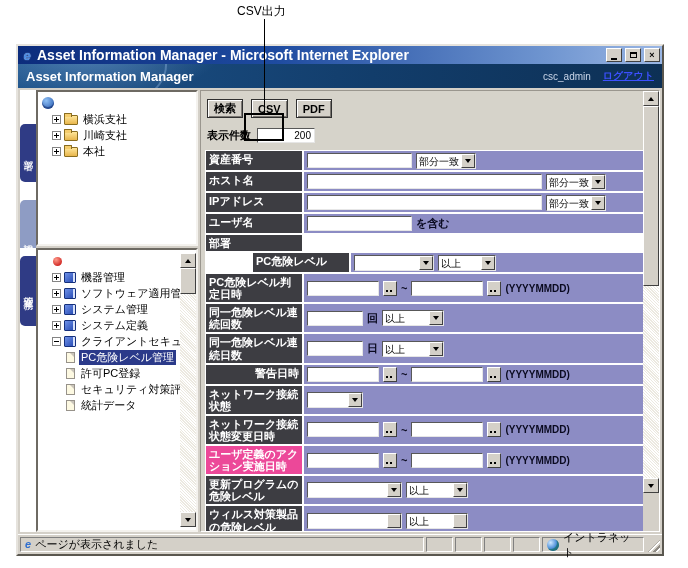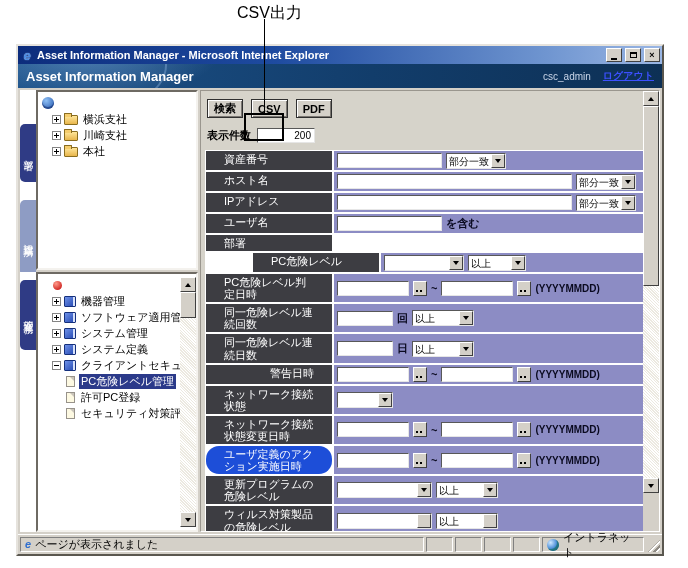--- a/index.html
+++ b/index.html
@@ -1,32 +1,32 @@
 <!DOCTYPE html>
 <html><head>
 <meta charset="utf-8">
 <style>
   html,body{margin:0;padding:0;}
   body{width:688px;height:568px;background:#fff;position:relative;overflow:hidden;
        font-family:"Liberation Sans","DejaVu Sans",sans-serif;font-size:11px;color:#000;}
   *{box-sizing:border-box;}
 
   
-  .ann-label{position:absolute;left:237px;top:3px;font-size:16px;color:#000;}
+  .ann-label{position:absolute;left:237px;top:3px;font-size:12px;color:#000;}
   .ann-line{position:absolute;left:264px;top:19px;width:1px;height:95px;background:#000;z-index:60;}
   .ann-rect{position:absolute;left:244px;top:113px;width:40px;height:28px;border:2px solid #000;z-index:60;pointer-events:none;}
 
   
   .window{position:absolute;left:16px;top:44px;width:648px;height:512px;background:#d4d0c8;
           border:2px solid;border-color:#e6e3dd #5a574f #5a574f #e6e3dd;display:flex;flex-direction:column;}
   .titlebar{height:18px;background:linear-gradient(90deg,#0c2c7c 0%,#1e4ba0 40%,#6f95d0 82%,#9ab6e4 100%);
             display:flex;align-items:center;padding:0 2px;gap:3px;flex:none;}
   .ie-icon{color:#4b8be0;font-weight:bold;font-style:italic;font-size:13px;line-height:1;width:14px;text-align:center;
            text-shadow:0 0 1px #cfe0f8;}
-  .title-text{color:#fff;font-weight:bold;font-size:11px;flex:1;white-space:nowrap;overflow:hidden;}
+  .title-text{color:#fff;font-weight:bold;font-size:14px;flex:1;white-space:nowrap;overflow:hidden;}
   .winbtn{width:16px;height:14px;background:#d4d0c8;border:1px solid;border-color:#fff #404040 #404040 #fff;
           display:flex;align-items:center;justify-content:center;padding:0;flex:none;}
   .g-min{width:6px;height:2px;background:#000;margin-top:7px;}
   .g-max{width:7px;height:6px;border:1px solid #000;border-top:2px solid #000;}
   .g-clo{font-size:9px;font-weight:bold;line-height:1;}
 
   .menubar{height:20px;background:#d4d0c8;border-bottom:1px solid #9a968e;box-shadow:inset 0 1px 0 #fff;
            display:flex;align-items:center;padding:0 1px;flex:none;}
   .menu-grip{width:3px;height:13px;border:1px solid;border-color:#fff #808080 #808080 #fff;margin:0 4px 0 2px;}
   .menu-item{padding:2px 7px;white-space:nowrap;}
@@ -42,21 +42,21 @@
                   border:2px solid rgba(160,195,235,.35);}
   .banner-title{color:#fff;font-weight:bold;font-size:13px;position:relative;}
   .banner-right{margin-left:auto;display:flex;gap:12px;align-items:center;position:relative;}
   .banner-user{color:#c9d5e8;font-size:10px;}
   .banner-logout{font-size:10px;font-weight:bold;text-decoration:underline;cursor:pointer;}
 
   
   .bodyrow{flex:1;display:flex;padding:2px;gap:2px;min-height:0;}
   .left-col{width:178px;flex:none;display:flex;flex-direction:column;gap:2px;}
   .panel{display:flex;min-height:0;}
-  .panel-upper{height:180px;flex:none;}
+  .panel-upper{height:156px;flex:none;}
   .panel-lower{flex:1;}
   .tab-rail{width:16px;flex:none;position:relative;background:#fff;}
   .vtab{position:absolute;left:0;width:16px;border-radius:5px 0 0 5px;color:#fff;
         writing-mode:vertical-rl;text-orientation:upright;display:flex;align-items:center;justify-content:center;
         font-size:10px;letter-spacing:1px;cursor:pointer;}
   .tree-box{flex:1;background:#fff;border:2px solid;border-color:#6e6a63 #f4f2ee #f4f2ee #6e6a63;
             padding:3px 0 3px 4px;overflow:hidden;position:relative;display:flex;min-width:0;}
   .tree-inner{flex:1;min-width:0;overflow:hidden;}
   .tree-row{display:flex;align-items:center;height:16px;white-space:nowrap;}
   .ind1{padding-left:10px;} .ind2{padding-left:24px;}
@@ -96,22 +96,22 @@
   .btn-row{display:flex;gap:8px;margin:2px 0 10px 2px;}
   .btn{height:19px;background:#d4d0c8;border:1px solid #303030;box-shadow:inset 1px 1px 0 #fff,inset -1px -1px 0 #7a7671;
        font-weight:bold;font-size:11px;padding:0 6px;font-family:inherit;cursor:pointer;}
   .count-row{display:flex;align-items:center;gap:6px;margin:0 0 7px 2px;}
   .count-label{font-weight:bold;}
   .count-box{width:58px;height:15px;background:#fff;border:1px solid;border-color:#585858 #e6e6e6 #e6e6e6 #585858;
              text-align:right;padding:0 3px;font-size:10px;line-height:13px;}
 
   .ftable{width:443px;background:#fff;padding:1px 1px 0 1px;border-bottom:1px solid #6a675f;}
   .frow{display:flex;margin-bottom:2px;}
-  .flabel{width:126px;flex:none;background:#3d3d42;color:#fff;font-weight:normal;font-size:11px;line-height:1.1;
-          padding:2px 18px;margin-right:2px;overflow-wrap:anywhere;}
+  .flabel{width:96px;flex:none;background:#3d3d42;color:#fff;font-weight:bold;font-size:11px;line-height:1.1;
+          padding:2px 3px;margin-right:2px;overflow-wrap:anywhere;}
   .fval{flex:1;background:#8c8cc4;display:flex;align-items:center;padding:1px 3px;gap:4px;min-height:19px;flex-wrap:nowrap;}
   .tb{height:15px;background:#fff;border:1px solid;border-color:#585858 #e6e6e6 #e6e6e6 #585858;flex:none;}
   .tb.ro{background:#d9d6df;}
   .sel{height:16px;background:#fff;border:1px solid;border-color:#585858 #e6e6e6 #e6e6e6 #585858;
        display:flex;align-items:stretch;flex:none;cursor:pointer;}
   .sel-v{flex:1;font-size:10px;padding:1px 2px;white-space:nowrap;overflow:hidden;min-width:0;}
   .sel-b{width:14px;background:#d4d0c8;border:1px solid;border-color:#fff #404040 #404040 #fff;
          display:flex;align-items:center;justify-content:center;flex:none;}
   .picker{width:12px;height:15px;background:#d4d0c8;border:1px solid;border-color:#fff #404040 #404040 #fff;
           flex:none;position:relative;cursor:pointer;}
@@ -237,20 +237,24 @@
                 <span class="tree-label tree-sel" style="background: rgb(43, 58, 138);">PC危険レベル管理</span>
               </div>
               <div class="tree-row ind2">
                 <span class="page-icon"></span>
                 <span class="tree-label">許可PC登録</span>
               </div>
               <div class="tree-row ind2">
                 <span class="page-icon"></span>
                 <span class="tree-label">セキュリティ対策評価</span>
               </div>
+              <div class="tree-row ind2">
+                <span class="page-icon"></span>
+                <span class="tree-label">統計データ</span>
+              </div>
             </div>
           <div class="sbcol">
             <button class="sb-btn">
                 <span class="arr-up"></span>
               </button>
             <div class="sb-thumb" style="height:26px;"></div>
             <div class="sb-fill"></div>
             <button class="sb-btn">
                 <span class="arr-dn"></span>
               </button>
@@ -399,21 +403,21 @@
               <div class="fval" style="background: rgb(140, 140, 196);">
                 <div class="tb" style="width: 72px;"></div>
                 <button class="picker"></button>
                 <span class="unit">~</span>
                 <div class="tb" style="width: 72px;"></div>
                 <button class="picker"></button>
                 <span class="fmt">(YYYYMMDD)</span>
               </div>
             </div>
             <div class="frow">
-              <div class="flabel" style="background: #1d4ed8; border-radius: 13px;">ユーザ定義のアクション実施日時</div>
+              <div class="flabel" style="background: #ec4899;">ユーザ定義のアクション実施日時</div>
               <div class="fval" style="background: rgb(140, 140, 196);">
                 <div class="tb" style="width: 72px;"></div>
                 <button class="picker"></button>
                 <span class="unit">~</span>
                 <div class="tb" style="width: 72px;"></div>
                 <button class="picker"></button>
                 <span class="fmt">(YYYYMMDD)</span>
               </div>
             </div>
             <div class="frow">

